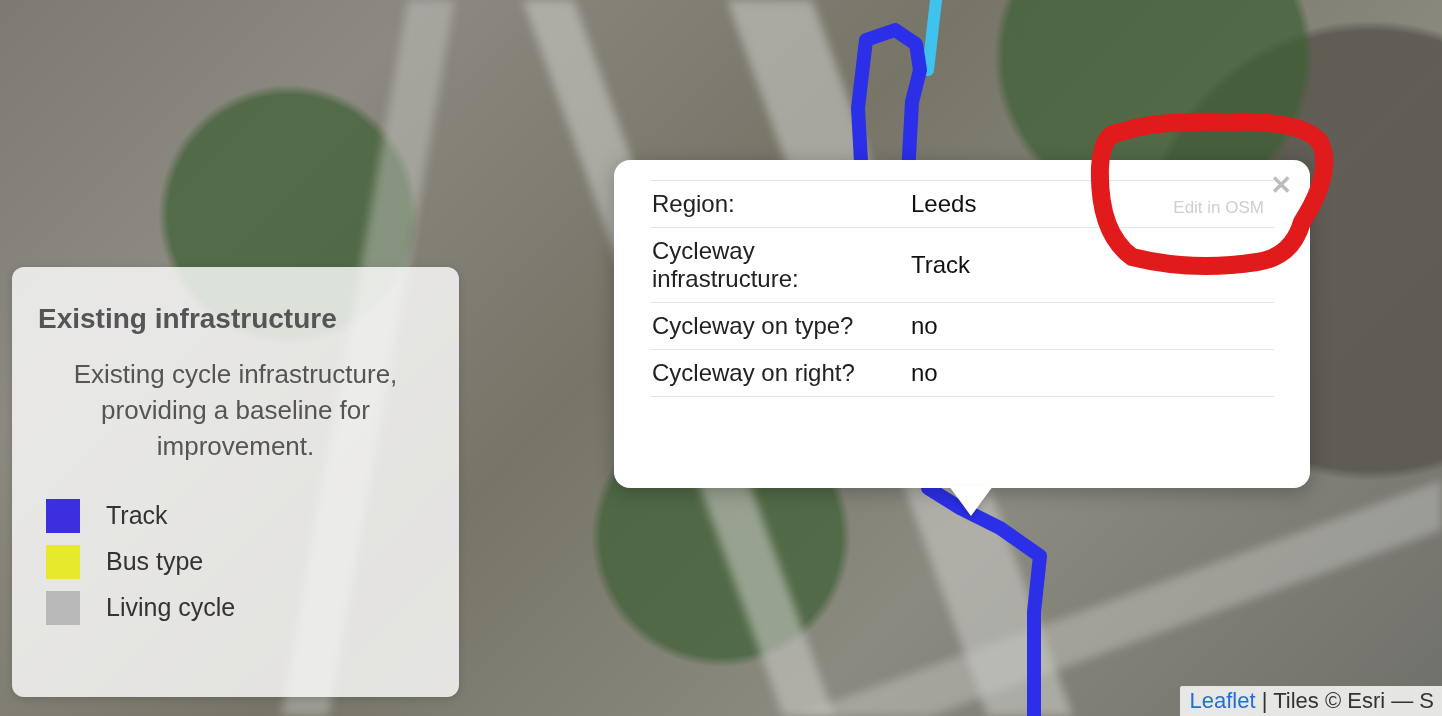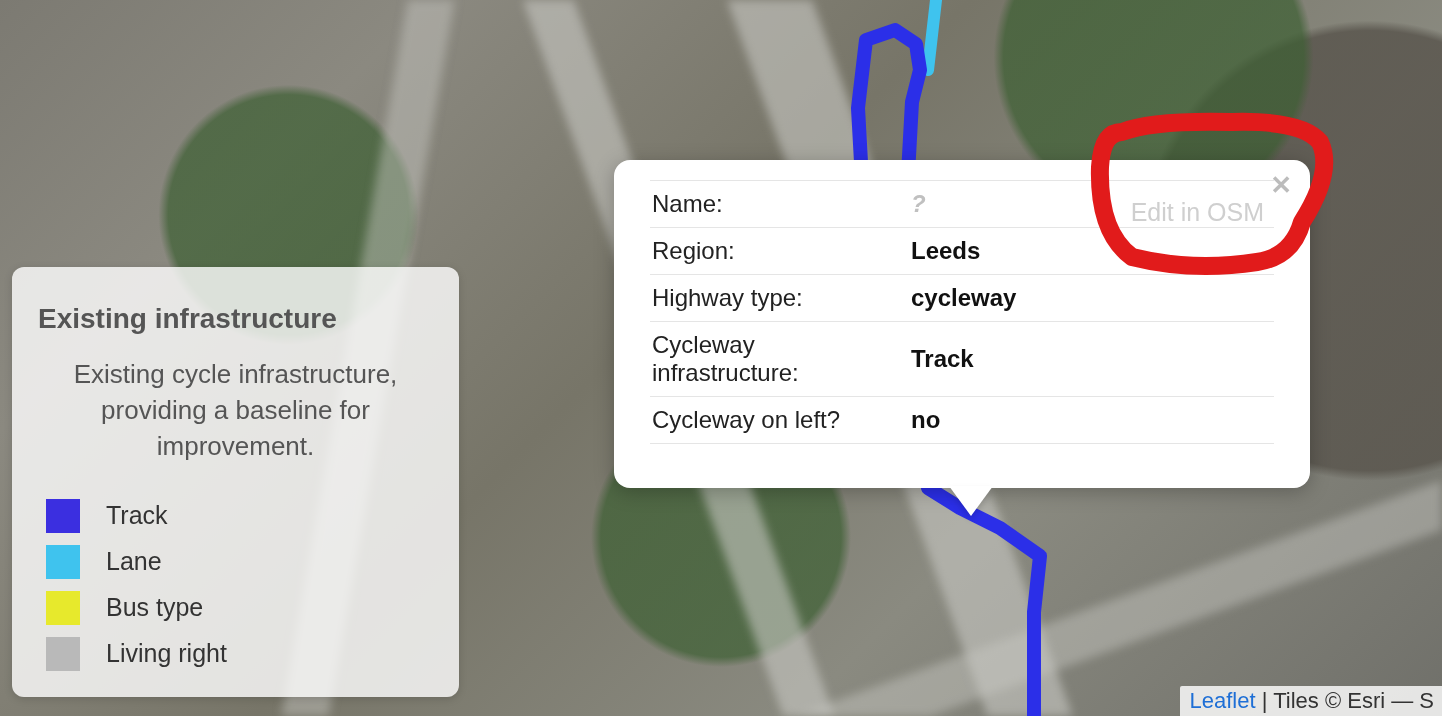--- a/index.html
+++ b/index.html
@@ -135,32 +135,32 @@
     border-bottom: 1px solid #e5e5e5;
     vertical-align: middle;
   }
   .popup td.k {
     color: #222;
     font-weight: 400;
     width: 255px;
   }
   .popup td.v {
     color: #111;
-    font-weight: 700;
+    font-weight: 400;
   }
   .popup td.v.unknown {
     color: #c0c0c0;
     font-style: italic;
     font-weight: 700;
   }
   .edit-link {
     position: absolute;
     right: 46px;
     top: 38px;
-    font-size: 25px;
+    font-size: 17px;
     color: #cfcfcf;
     cursor: pointer;
   }
 
   
   svg.redmark {
     position: absolute;
     left: 1082px;
     top: 112px;
     pointer-events: none;
@@ -200,57 +200,49 @@
 
   <div class="legend">
     <h2>Existing infrastructure</h2>
     <p>Existing cycle infrastructure, providing a baseline for improvement.</p>
     <div class="legend-items">
       <div class="legend-item">
         <span class="swatch" style="background:#3b2fe0"></span>
         <span>Track</span>
       </div>
       <div class="legend-item">
-        <span class="swatch" style="background:#3fc3ee"></span>
-        <span>Lane</span>
-      </div>
-      <div class="legend-item">
         <span class="swatch" style="background:#e7e92c"></span>
         <span>Bus type</span>
       </div>
       <div class="legend-item">
         <span class="swatch" style="background:#b9b9b9"></span>
-        <span>Living right</span>
+        <span>Living cycle</span>
       </div>
     </div>
   </div>
 
   <div class="popup">
     <span class="close">✕</span>
     <span class="edit-link">Edit in OSM</span>
     <table>
       <tbody>
-          <tr>
-        <td class="k">Name:</td>
-        <td class="v unknown">?</td>
-      </tr>
       <tr>
         <td class="k">Region:</td>
         <td class="v">Leeds</td>
       </tr>
       <tr>
-        <td class="k">Highway type:</td>
-        <td class="v">cycleway</td>
-      </tr>
-      <tr>
         <td class="k">Cycleway infrastructure:</td>
         <td class="v">Track</td>
       </tr>
       <tr>
-        <td class="k">Cycleway on left?</td>
+        <td class="k">Cycleway on type?</td>
+        <td class="v">no</td>
+      </tr>
+      <tr>
+        <td class="k">Cycleway on right?</td>
         <td class="v">no</td>
       </tr>
     </tbody>
       </table>
   </div>
 
   <svg class="redmark" width="260" height="170">
     <path d="M 40 20
              Q 20 20 18 55
              Q 16 120 50 145

